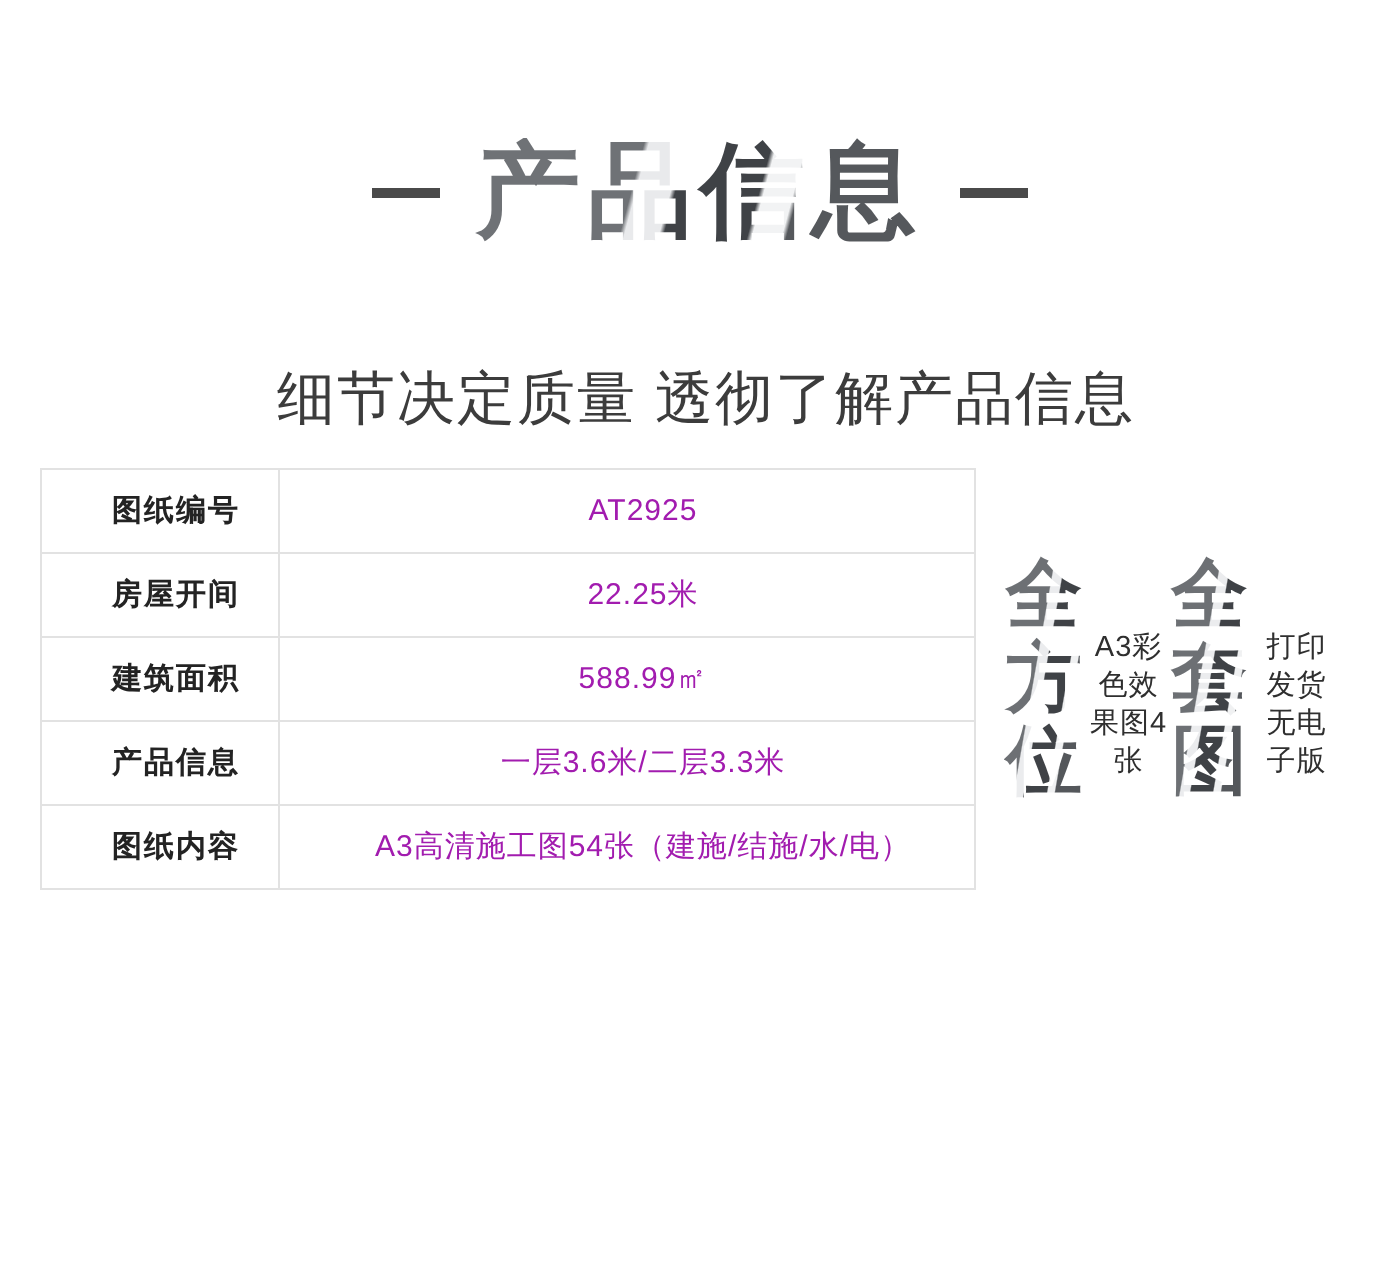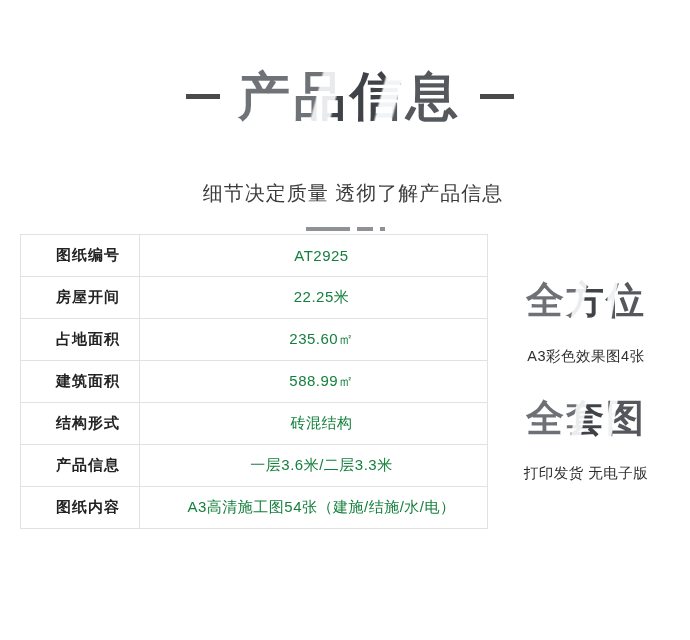--- a/index.html
+++ b/index.html
@@ -53,21 +53,21 @@
         #f2f3f4 63%, #f2f3f4 69%,
         #55585c 70%, #55585c 100%);
     -webkit-background-clip: text;
     background-clip: text;
     color: transparent;
     -webkit-text-fill-color: transparent;
     padding: 0 4px;
   }
   .subtitle {
     margin-top: 22px;
-    font-size: 20px;
+    font-size: 29px;
     color: #3c3c3c;
     letter-spacing: 1px;
     margin-left: 16px;
   }
   .sub-dash-row {
     margin-top: 20px;
     display: flex;
     align-items: center;
     justify-content: center;
     gap: 7px;
@@ -97,40 +97,40 @@
     border: 1px solid #d6d6d6;
     background: #fff;
     table-layout: fixed;
   }
   .spec-table tr {
     height: 42px;
   }
   .spec-table td {
     border: 1px solid #e2e2e2;
     font-size: 15px;
-    color: #15803d;
+    color: #a21caf;
     padding: 0 0 0 16px;
     vertical-align: middle;
     white-space: nowrap;
   }
   .spec-table td.label {
     width: 102px;
     font-weight: bold;
     letter-spacing: 1px;
     color: #232323;
   }
   .spec-table td.value {
     letter-spacing: 0.5px;
   }
 
   
   .right-col {
     flex: 1;
     display: flex;
-    flex-direction: column;
+    flex-direction: row;
     align-items: center;
     justify-content: center;
     padding-left: 4px;
     gap: 0;
   }
   .big-word {
     font-family: "DejaVu Sans", "Liberation Sans", sans-serif;
     font-size: 38px;
     font-weight: bold;
     letter-spacing: 2px;
@@ -179,30 +179,22 @@
       <tbody>
         <tr>
           <td class="label">图纸编号</td>
           <td class="value">AT2925</td>
         </tr>
         <tr>
           <td class="label">房屋开间</td>
           <td class="value">22.25米</td>
         </tr>
         <tr>
-          <td class="label">占地面积</td>
-          <td class="value">235.60㎡</td>
-        </tr>
-        <tr>
           <td class="label">建筑面积</td>
           <td class="value">588.99㎡</td>
-        </tr>
-        <tr>
-          <td class="label">结构形式</td>
-          <td class="value">砖混结构</td>
         </tr>
         <tr>
           <td class="label">产品信息</td>
           <td class="value">一层3.6米/二层3.3米</td>
         </tr>
         <tr>
           <td class="label">图纸内容</td>
           <td class="value">A3高清施工图54张（建施/结施/水/电）</td>
         </tr>
       </tbody>

